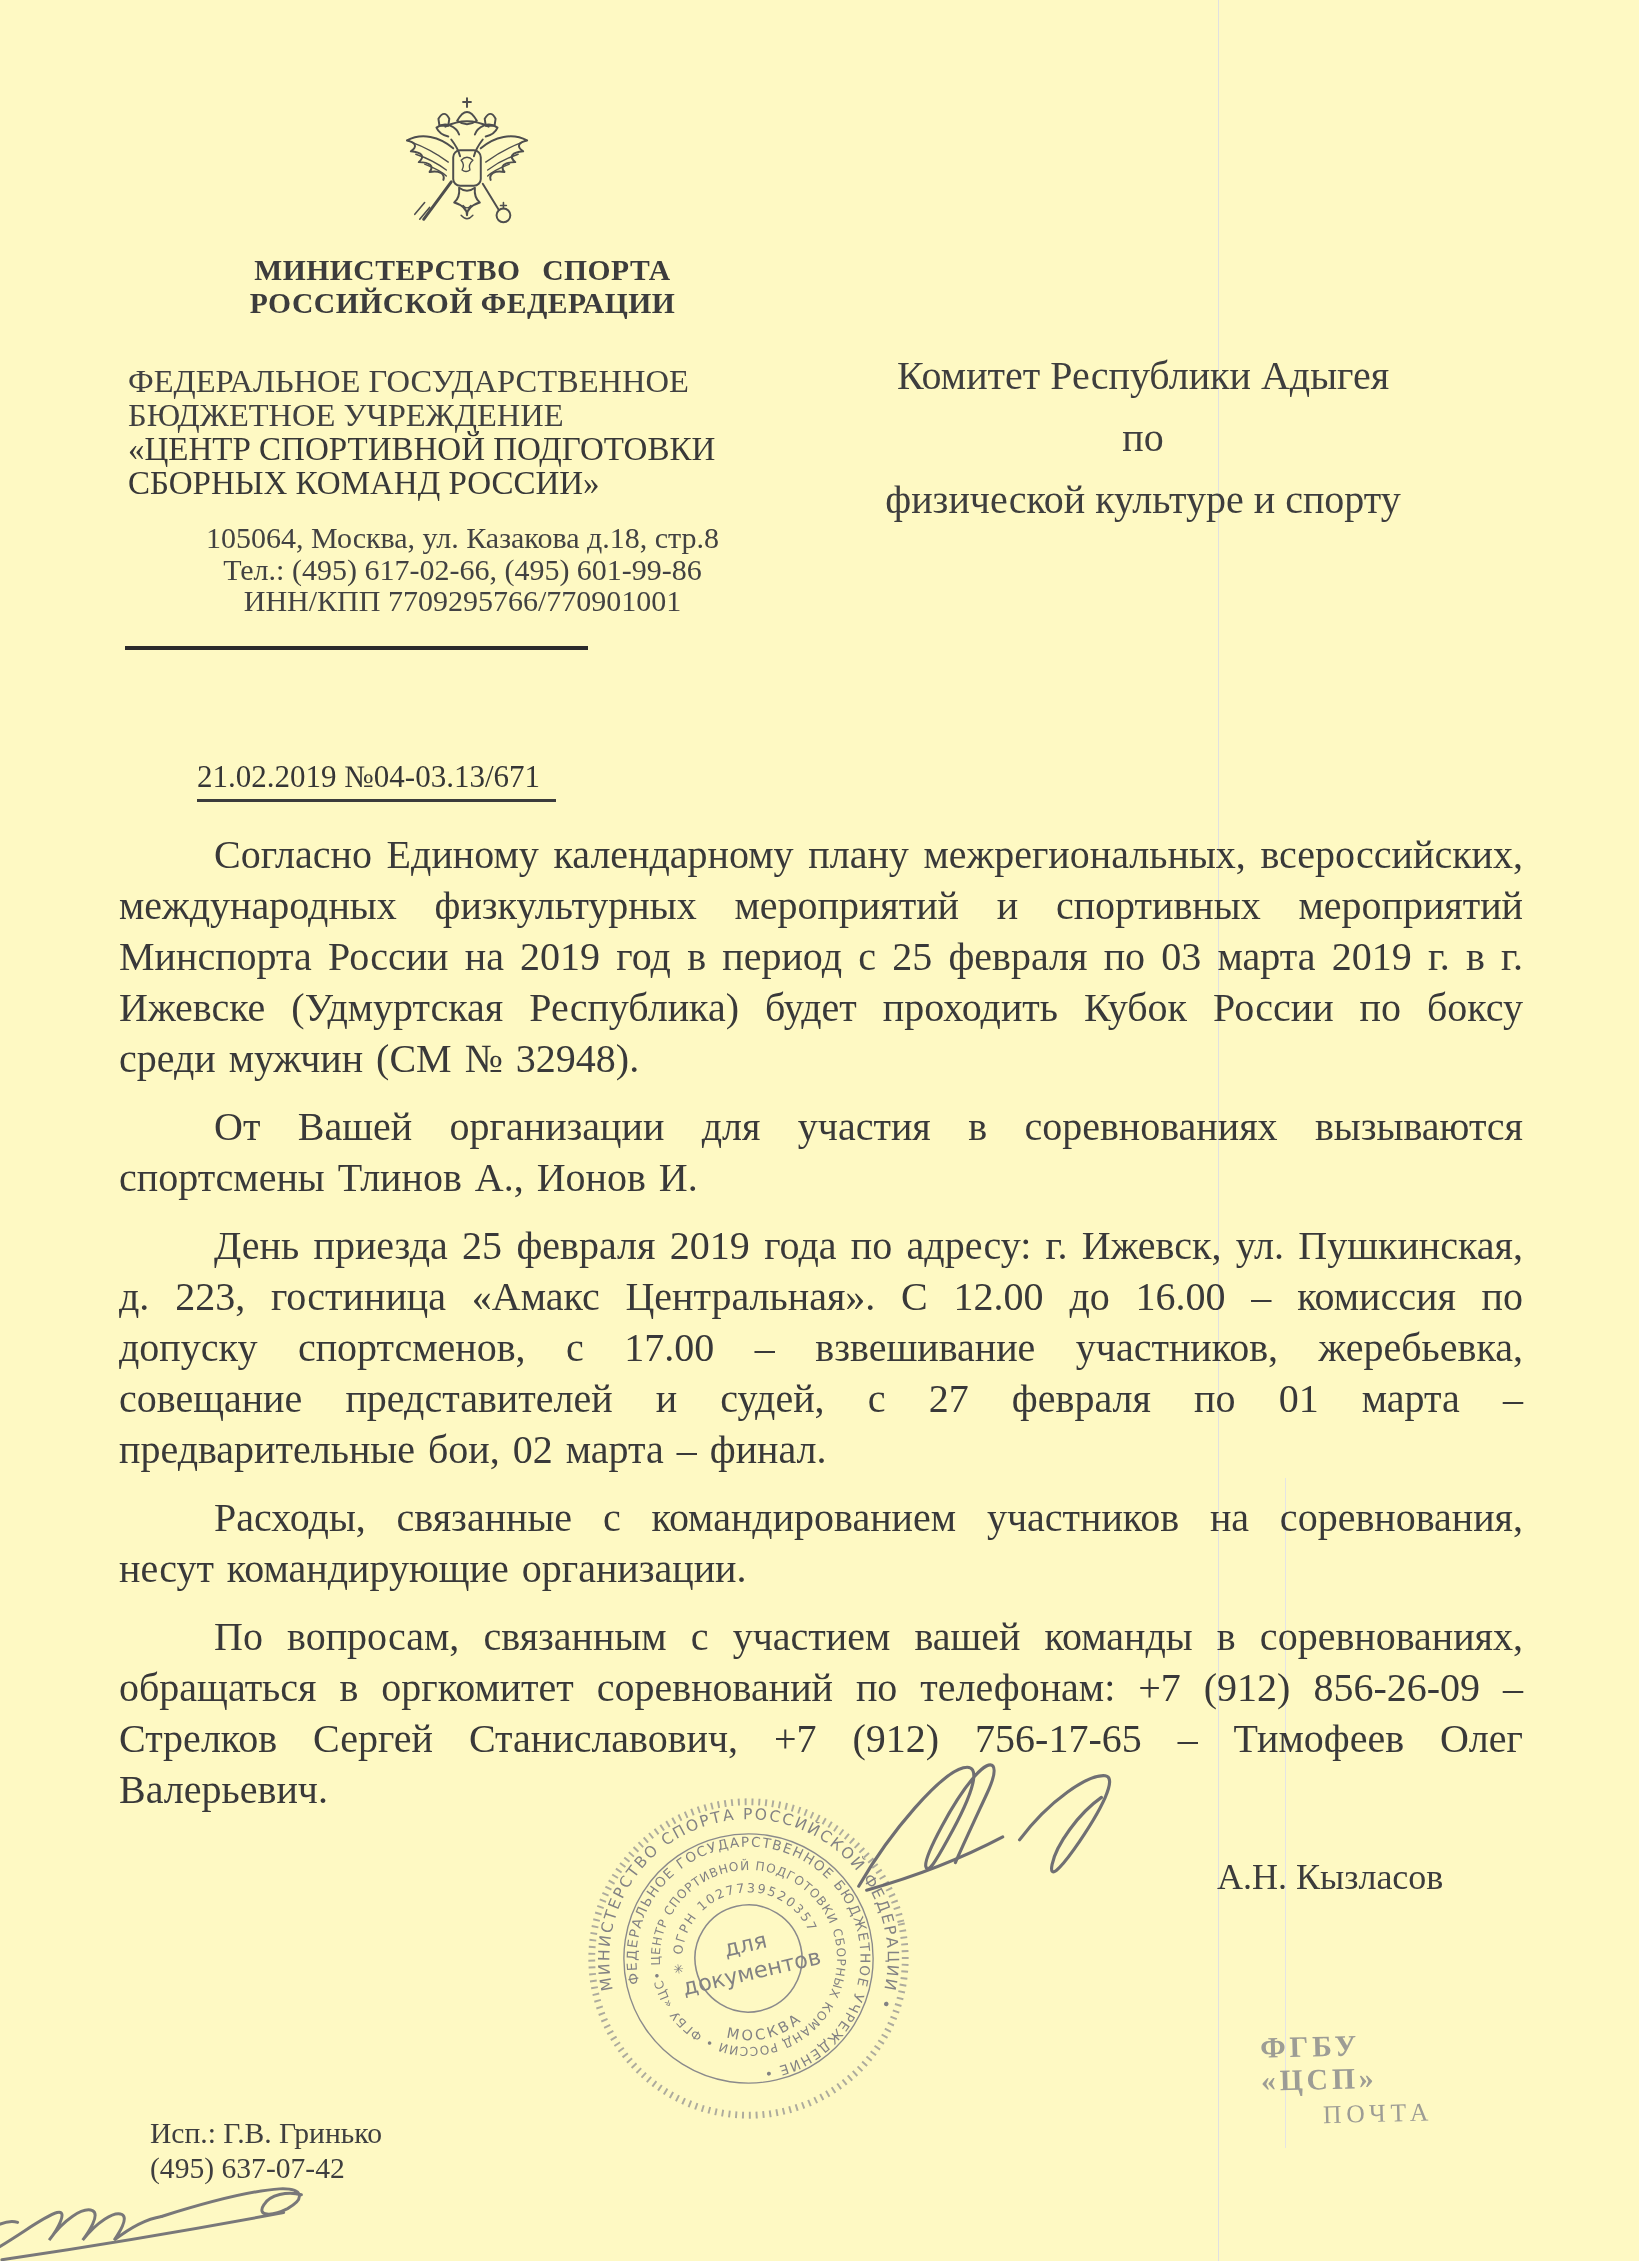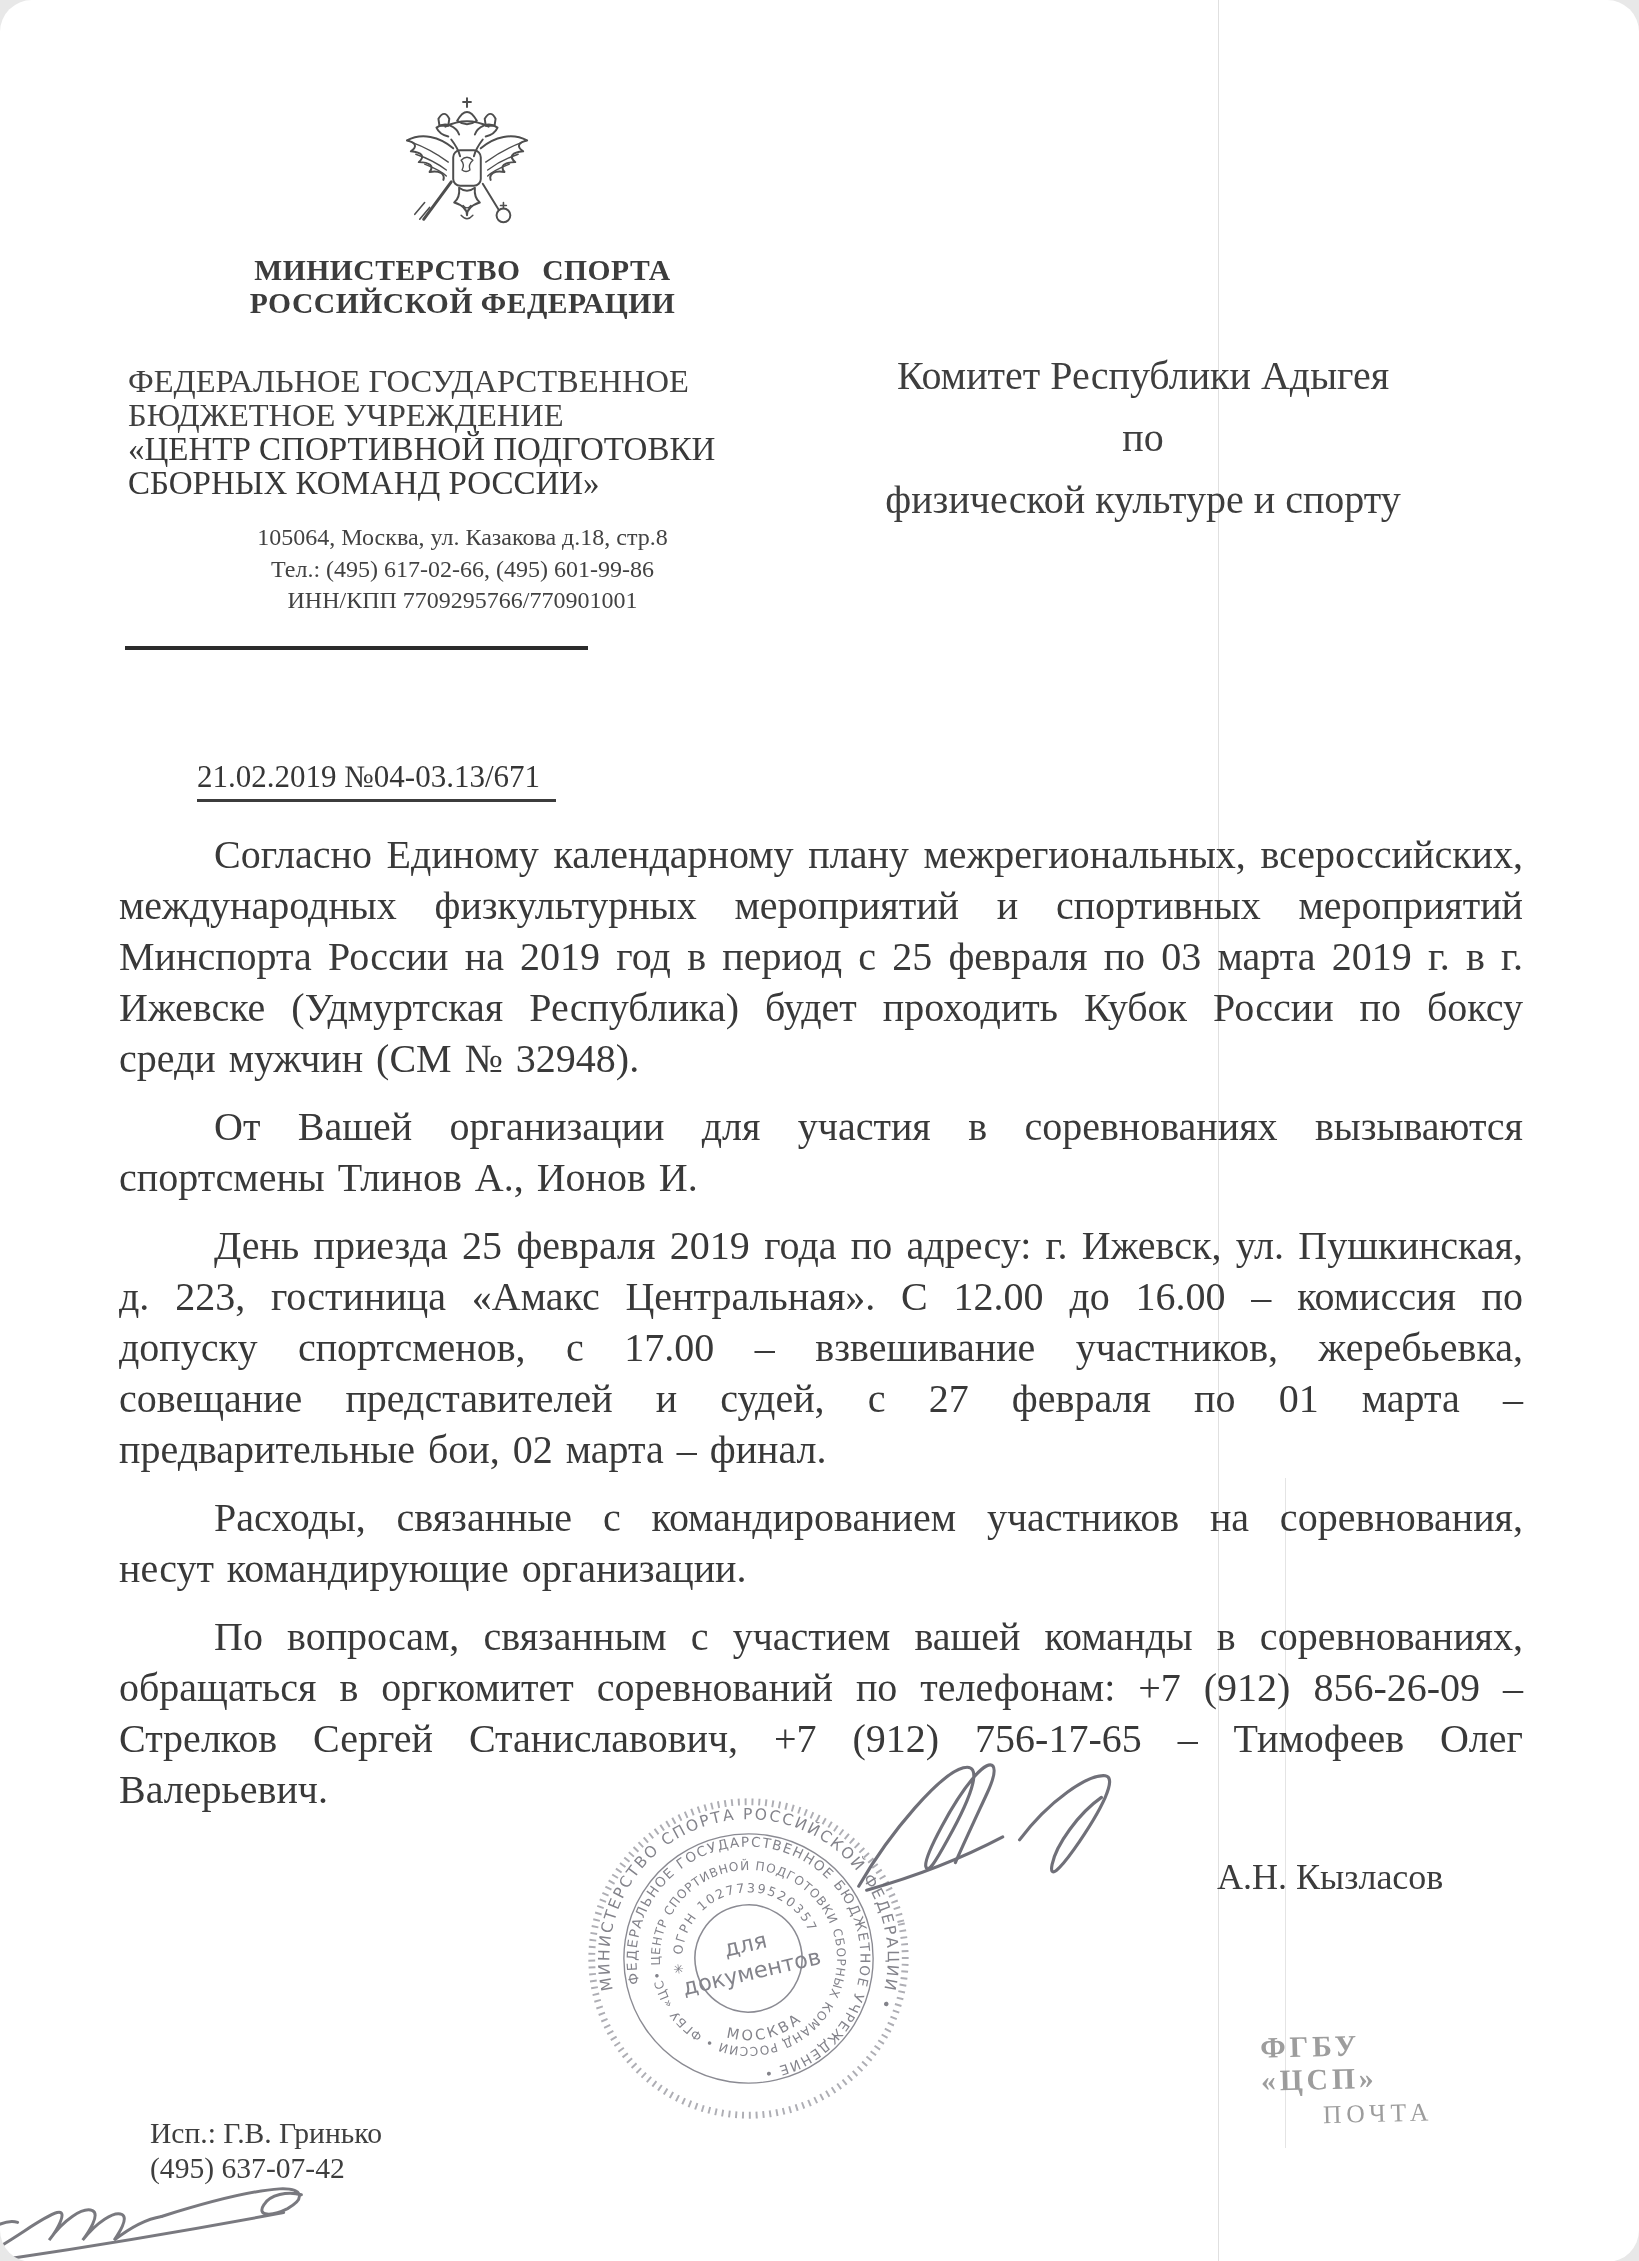--- a/index.html
+++ b/index.html
@@ -1,34 +1,34 @@
 <!DOCTYPE html>
 <html lang="ru"><head>
 <meta charset="utf-8">
 <style>
   html,body{margin:0;padding:0;background:#e8e8e8;}
   .page{
     position:relative;width:1639px;height:2262px;margin:0 auto;
-    background:#ffffff;overflow:hidden;
-    font-family:"Liberation Serif", serif;color:#3a3a3a;border-radius:32px;
+    background:#fef9c3;overflow:hidden;
+    font-family:"Liberation Serif", serif;color:#3a3a3a;
   }
   
   .fold{position:absolute;width:1px;background:#e0e0e0;}
   .fold.a{left:1218px;top:0;height:2262px;}
   .fold.b{left:1285px;top:1478px;height:670px;background:#e4e4e4;}
   
   .emblem{position:absolute;left:402px;top:95px;}
   .ministry{position:absolute;left:167px;top:254px;width:591px;text-align:center;
     font-weight:bold;font-size:29.6px;line-height:33px;color:#3c3c3c;letter-spacing:0.5px;}
   .ministry .l1{word-spacing:13.8px;}
   .orgname{position:absolute;left:128px;top:364px;width:670px;
     font-size:32.5px;line-height:34px;color:#414141;}
   .orgname .b{font-weight:normal;font-size:33px;color:#383838;}
   .orgaddr{position:absolute;left:167px;top:522px;width:591px;text-align:center;
-    font-size:24px;line-height:31.5px;color:#424242;}
+    font-size:30px;line-height:31.5px;color:#424242;}
   .rule{position:absolute;left:125px;top:646px;width:463px;height:3.9px;background:#2b2b2b;}
   .addressee{position:absolute;left:877px;top:345px;width:532px;text-align:center;
     font-size:40px;line-height:62px;color:#3e3e3e;}
   
   .refline{position:absolute;left:197px;top:759px;font-size:31px;color:#363636;}
   .refline span{display:inline-block;border-bottom:3px solid #3c3c3c;padding:0 15.8px 3.9px 0;}
   .body-text{position:absolute;left:102px;top:812px;width:1438px;
     font-size:40px;line-height:51px;text-align:justify;color:#393939;word-spacing:3px;}
   .body-text p{margin:17px;text-indent:95px;}
   

